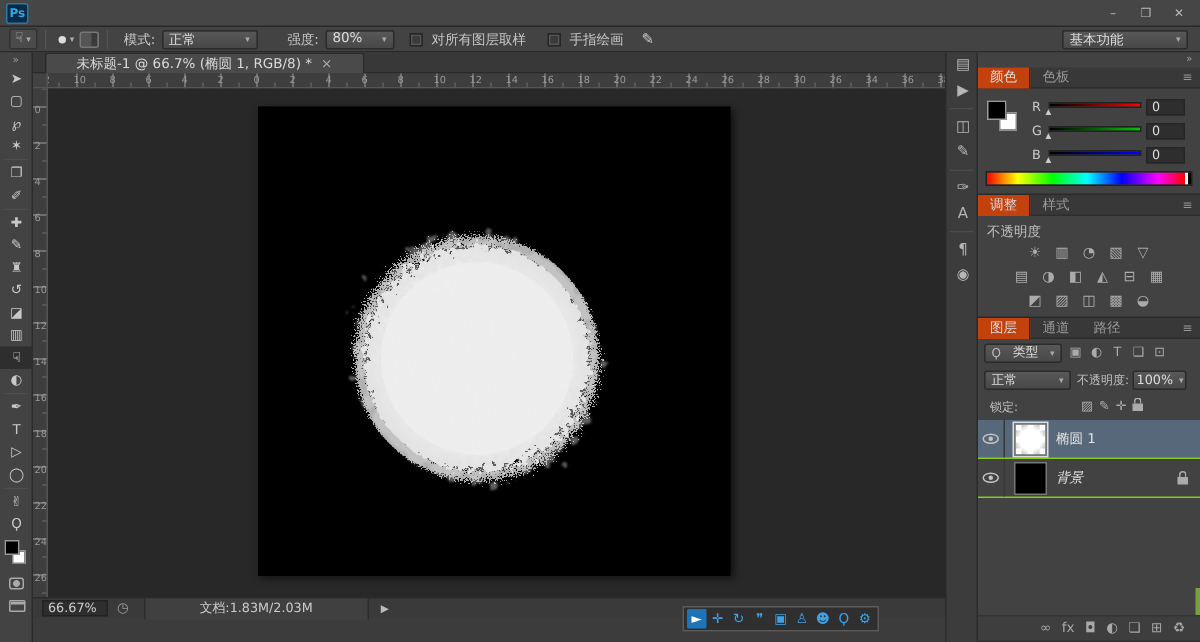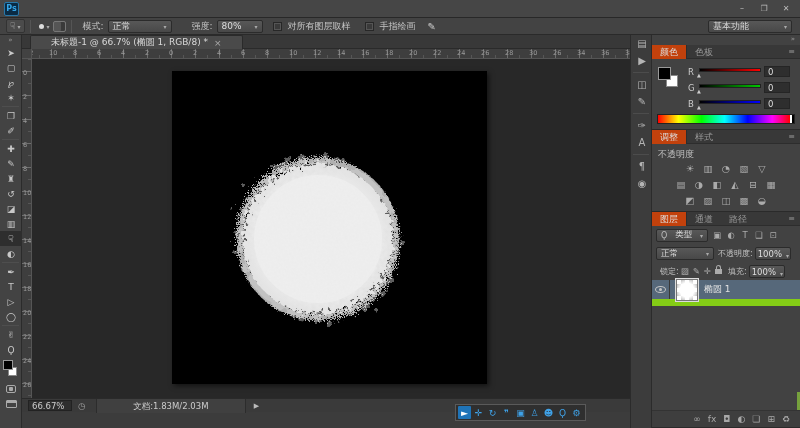--- a/index.html
+++ b/index.html
@@ -142,29 +142,29 @@
     color:#ababab; font-size:9.5px; }
 
   .layerspanel { top:177px; height:216px; }
   .filterrow { position:absolute; left:0; top:15px; width:148px; height:16px; display:flex; align-items:center; padding:0 4px; gap:3px; }
   .filterkind { width:52px; font-size:8.5px; gap:2px; }
   .mag { font-size:8px; color:#bbb; }
   .ficon { width:12px; height:12px; display:flex; align-items:center; justify-content:center; color:#ababab; font-size:8.5px; }
   .blendrow { position:absolute; left:0; top:33px; width:148px; height:17px; display:flex; align-items:center; padding:0 4px; }
   .dropdown.blend { width:58px; font-size:8.5px; }
   .plabel { font-size:8px; color:#c0c0c0; margin:0 2px 0 4px; white-space:nowrap; }
-  .dropdown.tiny { width:36px; font-size:8.5px; padding:0 2px;align-items:flex-end; }
-  .lockrow { position:absolute; left:0; top:51px; width:148px; height:16px; display:flex; align-items:center; padding:0 4px; }
+  .dropdown.tiny { width:36px; font-size:8.5px; padding:0 2px; }
+  .lockrow { position:absolute; left:0; top:51px; width:148px; height:16px; display:flex; align-items:center; padding:0 4px;gap:40px; }
   .lockicons { display:flex; gap:4px; margin-right:2px; }
   .licon { font-size:8.5px; color:#ababab; }
   .csslock { display:inline-block; position:relative; width:7px; height:5px; background:#ababab; margin-top:3px; }
   .csslock::before { content:''; position:absolute; top:-4px; left:1px; width:3px; height:3px;
     border:1px solid #ababab; border-bottom:none; border-radius:3px 3px 0 0; }
   .layerlist { position:absolute; left:0; top:68px; width:148px; }
-  .layerrow { height:26px; display:flex; align-items:center; border-bottom:7px solid #84cc16; }
+  .layerrow { height:26px; display:flex; align-items:center; border-bottom:1px solid #84cc16; }
   .layerrow.selected { background:#56687a; }
   .eyecell { width:18px; display:flex; justify-content:center; border-right:1px solid #383838; align-self:stretch; align-items:center; }
   .eye { position:relative; width:11px; height:7px; border:1px solid #c4c4c4; border-radius:50%; }
   .eye::after { content:''; position:absolute; left:3px; top:1px; width:3px; height:3px; border-radius:50%; background:#c4c4c4; }
   .lthumb { width:22px; height:22px; margin:0 6px; border:1px solid #777; position:relative; }
   .lthumb.fluffy { background:
       radial-gradient(circle at 50% 50%, #fff 0 7px, rgba(255,255,255,.55) 9px, transparent 11px),
       repeating-conic-gradient(#c8c8c8 0 25%, #fff 0 50%); background-size:100% 100%, 8px 8px; outline:1px solid #ddd; }
   .lthumb.black { background:#000; }
   .lname { font-size:9px; color:#e2e2e2; }
@@ -507,20 +507,28 @@
         </div>
       </div>
       <div class="layerlist" id="layer-list">
           <div class="layerrow selected">
             <span class="eyecell">
               <span class="eye"></span>
             </span>
             <span class="lthumb fluffy"></span>
             <span class="lname">椭圆 1</span>
           </div>
+          <div class="layerrow">
+            <span class="eyecell">
+              <span class="eye"></span>
+            </span>
+            <span class="lthumb black"></span>
+            <span class="lname italic">背景</span>
+            <span class="csslock llock"></span>
+          </div>
         </div>
       <div class="pfooter" id="layer-footer">
           <span class="fticon">∞</span>
           <span class="fticon">fx</span>
           <span class="fticon">◘</span>
           <span class="fticon">◐</span>
           <span class="fticon">❏</span>
           <span class="fticon">⊞</span>
           <span class="fticon">♻</span>
         </div>

